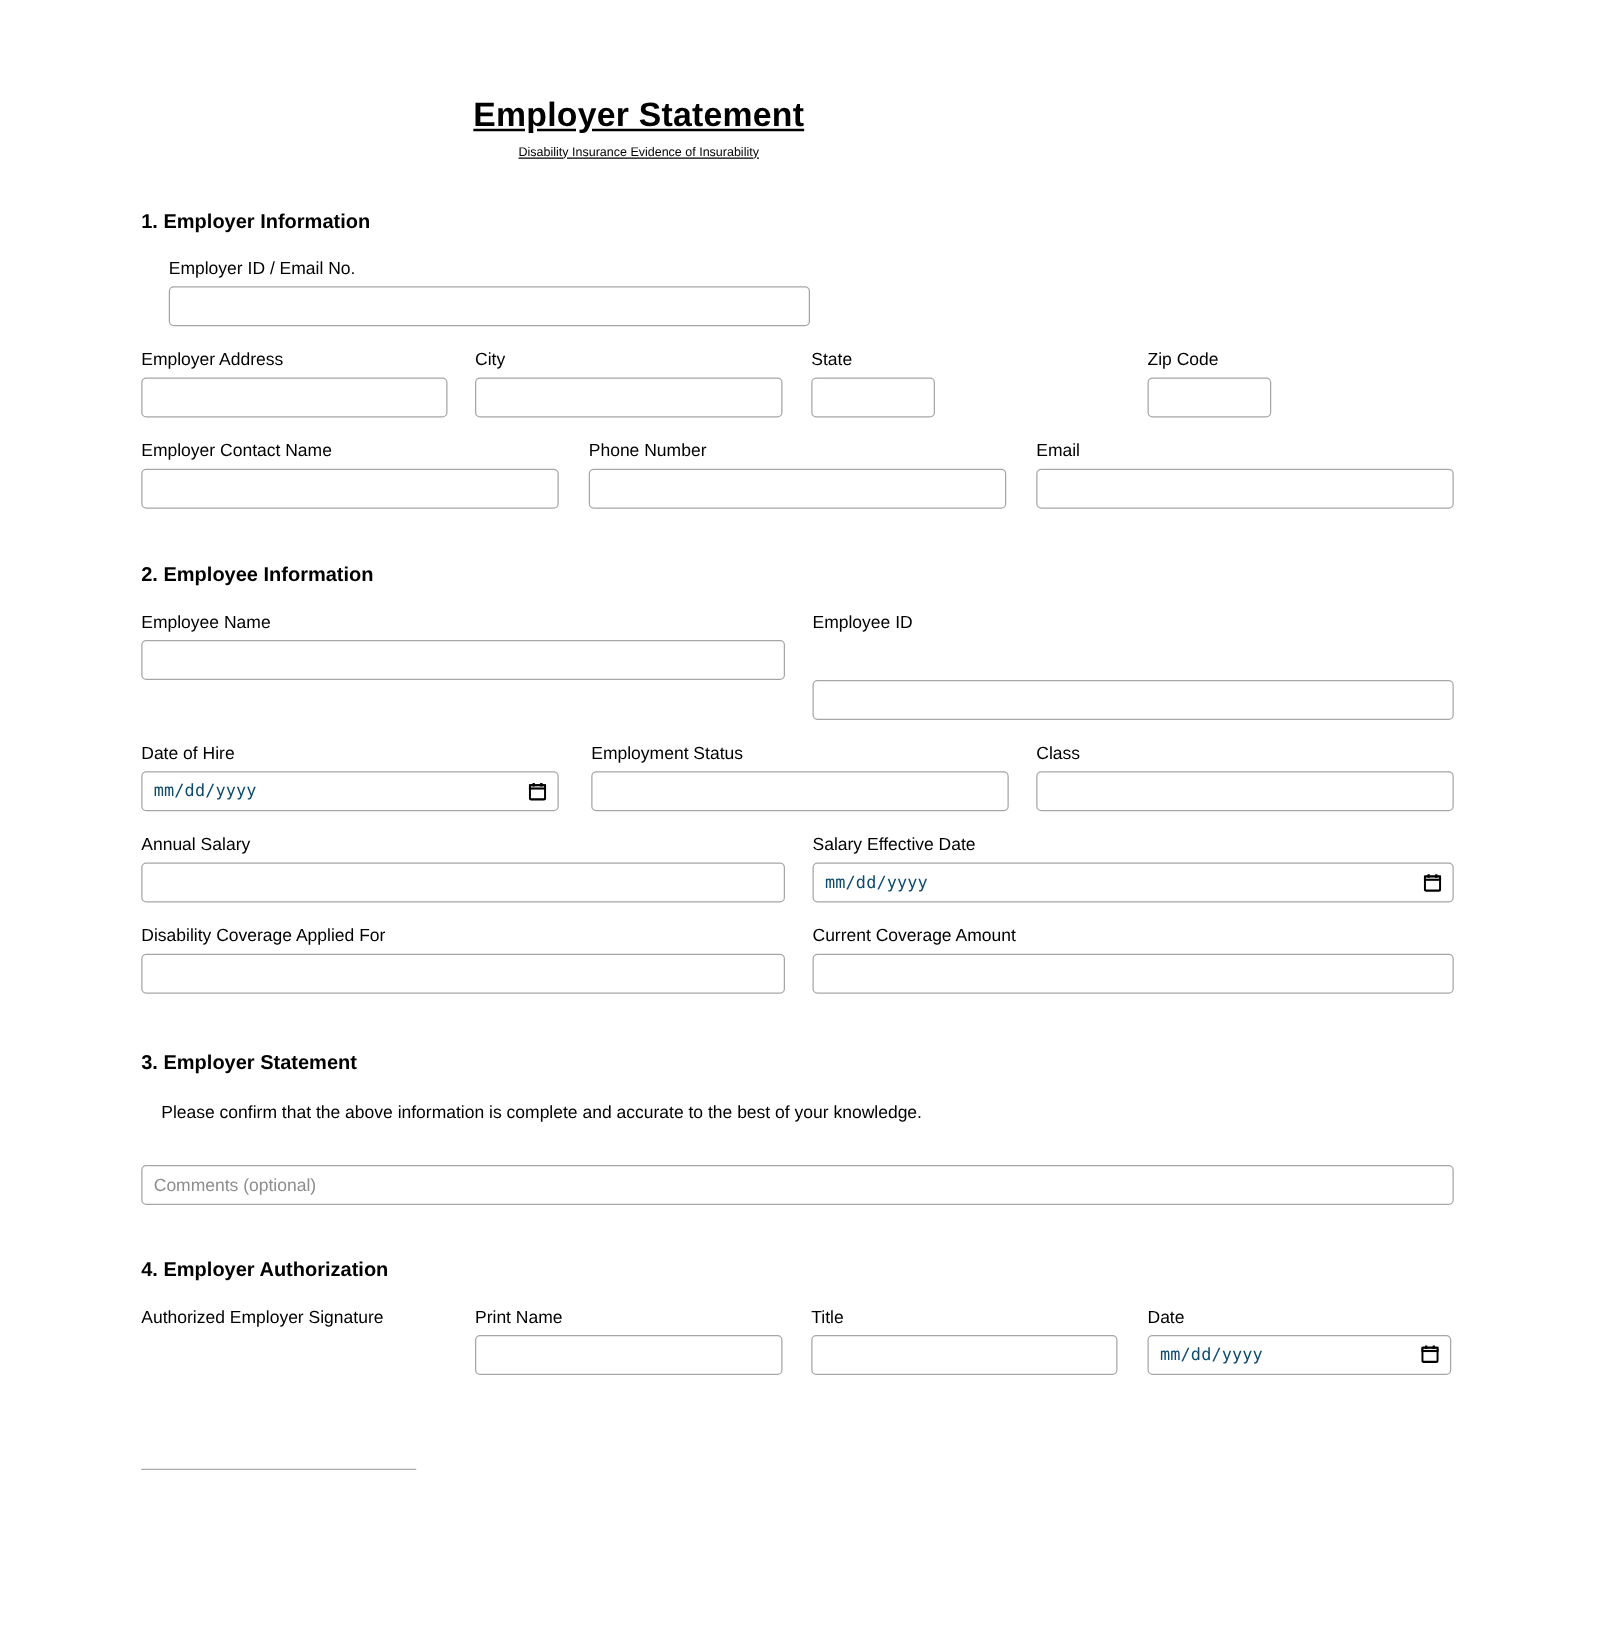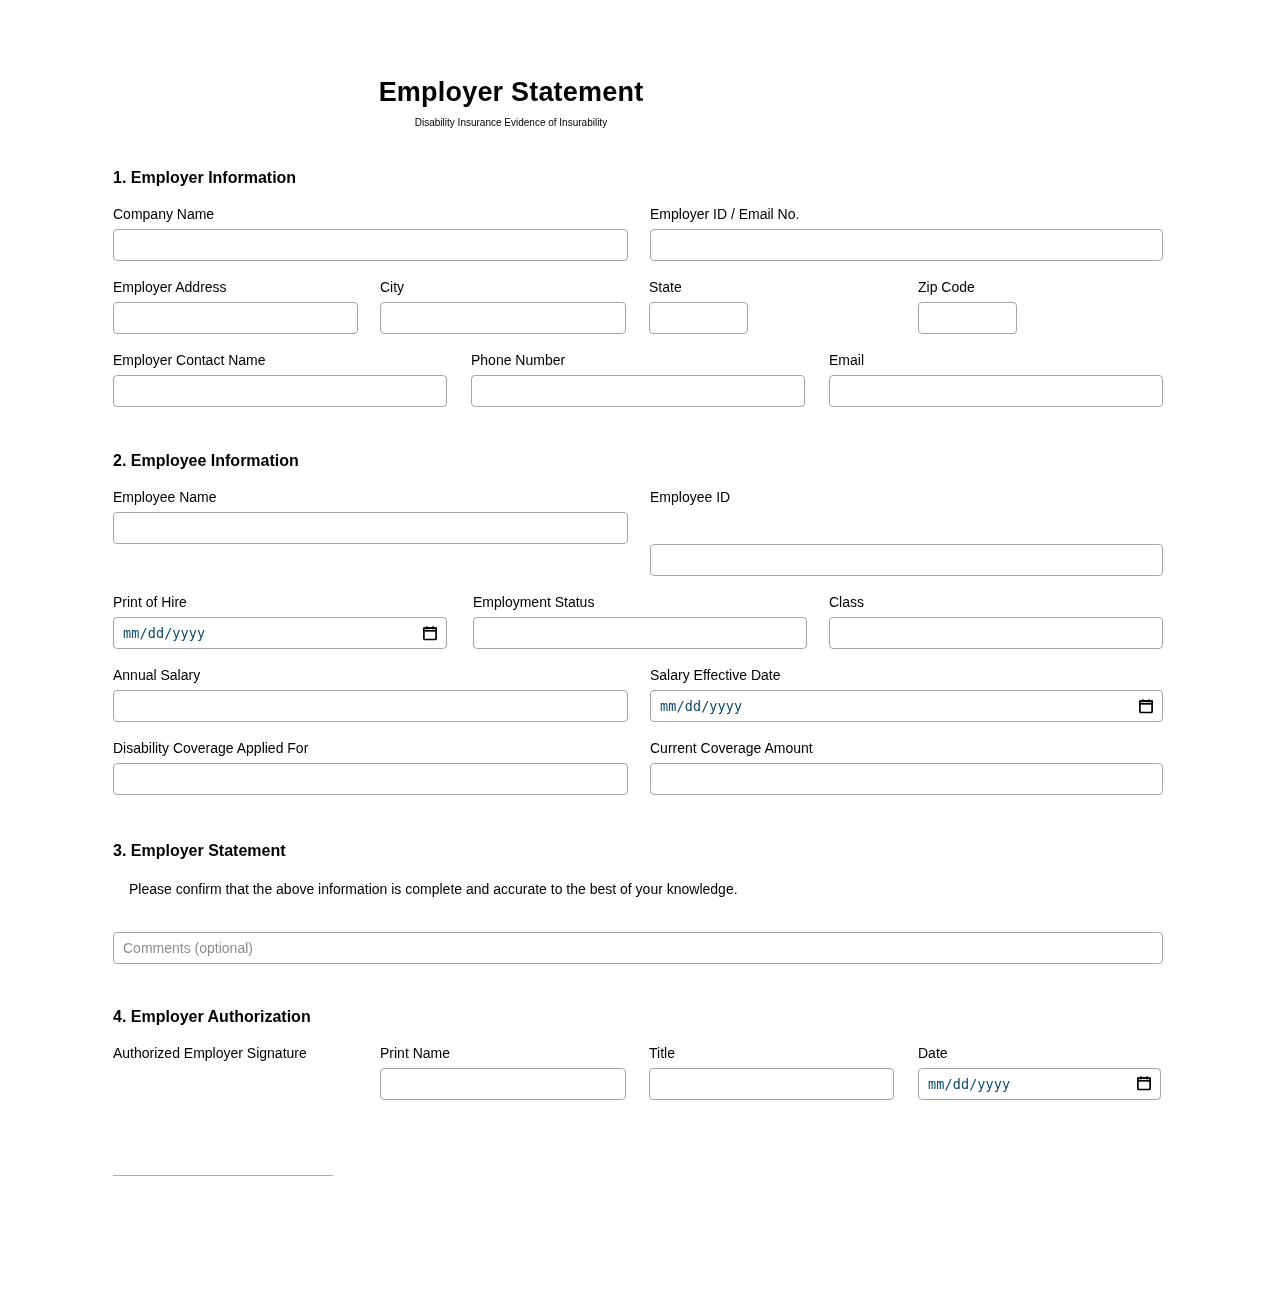--- a/index.html
+++ b/index.html
@@ -15,20 +15,21 @@
     color: #000000;
     -webkit-font-smoothing: antialiased;
     overflow: hidden;
   }
 
   .page {
     position: relative;
     width: 1022px;
     height: 1300px;
     box-sizing: border-box;
+    text-decoration: underline;
   }
 
   
   .doc-header {
     padding-top: 78px;
     text-align: center;
   }
   .doc-title {
     font-size: 27px;
     font-weight: bold;
@@ -142,24 +143,20 @@
     <div class="doc-subtitle">Disability Insurance Evidence of Insurability</div>
   </div>
 
   <div class="form-inner" style="top:168px;">
 
     <div class="section">
 
       <div class="section-title">1. Employer Information</div>
 
       <div class="field-row" style="margin-top:19px;">
-        <div class="field">
-          <label class="field-label">Company Name</label>
-          <input class="ctrl" type="text" style="width: 515px;" placeholder="">
-        </div>
         <div class="field" style="margin-left:22px;">
           <label class="field-label">Employer ID / Email No.</label>
           <input class="ctrl" type="text" style="width: 513px;" placeholder="">
         </div>
       </div>
 
       <div class="field-row" style="margin-top:18px;">
         <div class="field">
           <label class="field-label">Employer Address</label>
           <input class="ctrl" type="text" style="width: 245px;" placeholder="">
@@ -204,21 +201,21 @@
           <input class="ctrl" type="text" style="width: 515px;" placeholder="">
         </div>
         <div class="field" style="margin-left:22px;gap:32px;">
           <label class="field-label">Employee ID</label>
           <input class="ctrl" type="text" style="width: 513px;" placeholder="">
         </div>
       </div>
 
       <div class="field-row" style="margin-top:18px;">
         <div class="field">
-          <label class="field-label">Print of Hire</label>
+          <label class="field-label">Date of Hire</label>
           <div class="ctrl date-ctrl" style="width:334px;">
             <span class="date-text">mm/dd/yyyy</span>
             <svg class="cal-icon" viewBox="0 0 14 15">
               <rect x="0.9" y="2.2" width="12.2" height="11.3" rx="1" fill="#ffffff" stroke="#000000" stroke-width="1.7"></rect>
               <rect x="0.9" y="2.2" width="12.2" height="2.6" fill="#ffffff" stroke="#000000" stroke-width="1.7"></rect>
               <rect x="3.0" y="0.4" width="1.9" height="2.8" fill="#000000"></rect>
               <rect x="9.1" y="0.4" width="1.9" height="2.8" fill="#000000"></rect>
             </svg>
           </div>
         </div>

